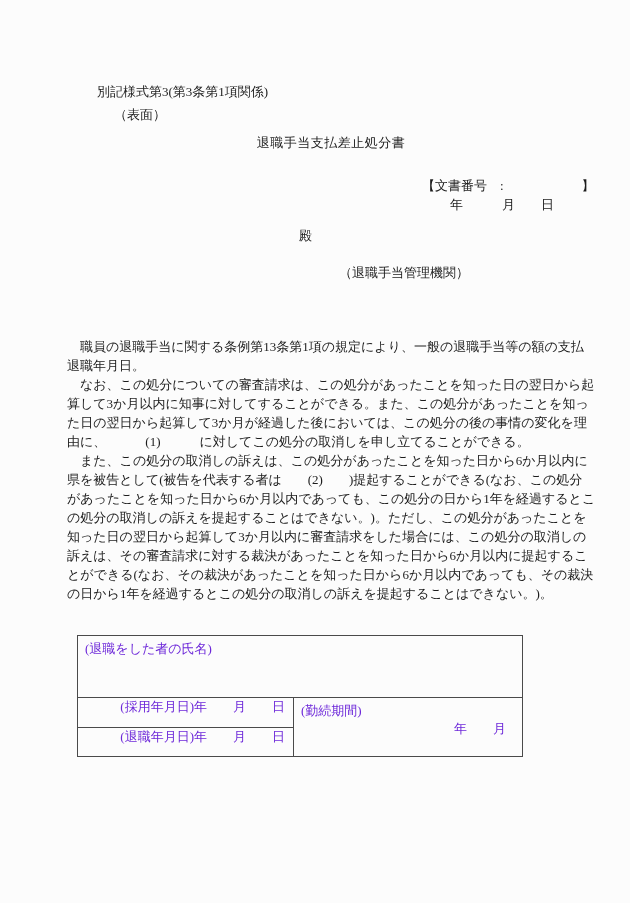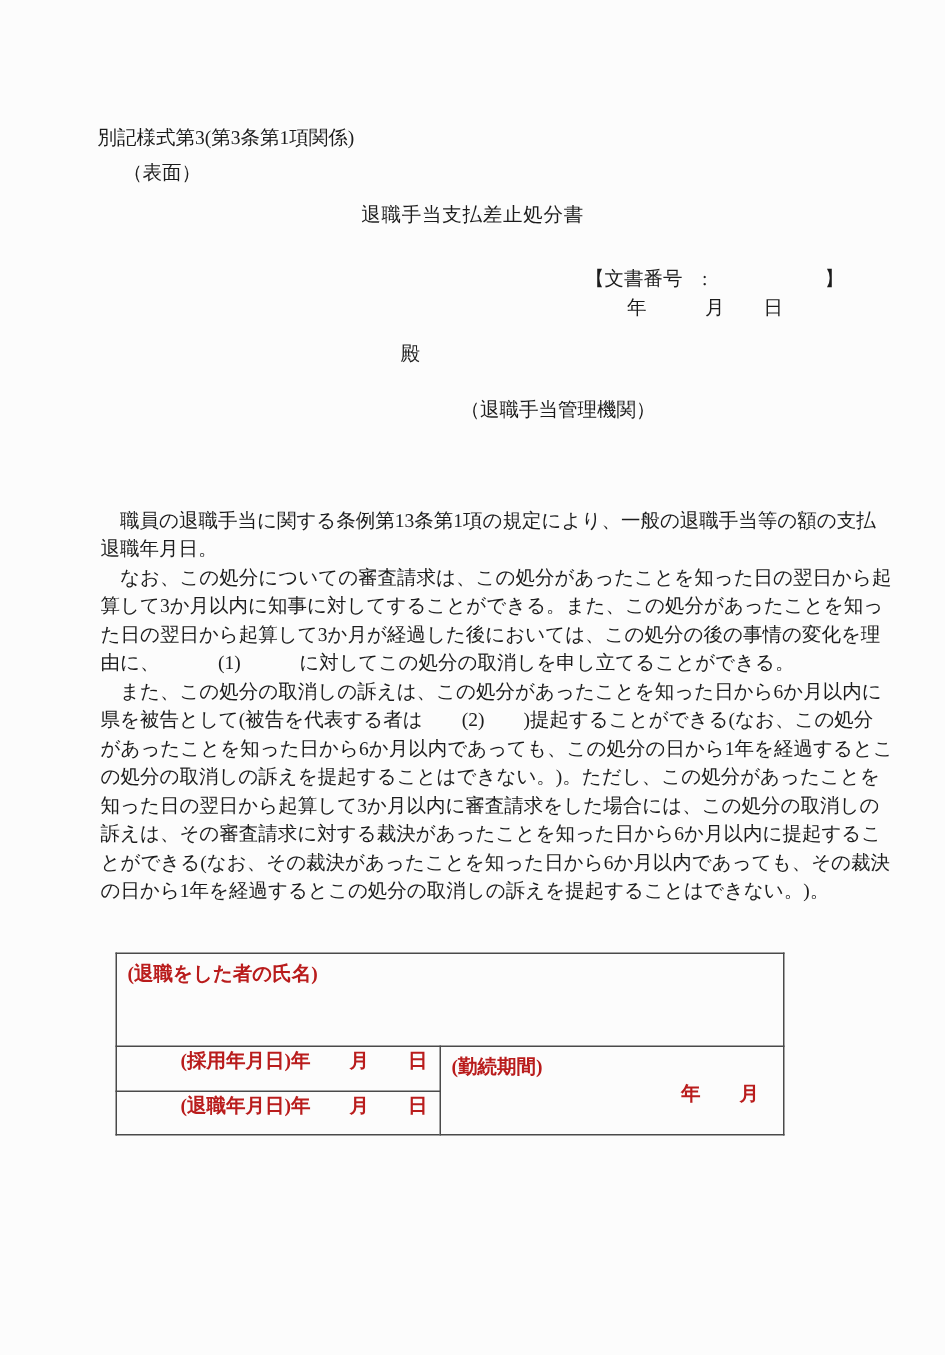--- a/index.html
+++ b/index.html
@@ -10,21 +10,21 @@
   .page {
     position: relative;
     width: 630px;
     height: 903px;
     background: #fcfcfc;
     font-family: "Liberation Serif", "DejaVu Serif", serif;
     color: #1c1c1c;
     font-size: 13px;
     overflow: hidden;
   }
-  .abs { position: absolute; white-space: pre; }
+  .abs { position: absolute; white-space: pre; margin-left: 32px; }
 
   .form-ref   { left: 65px;  top: 83px;  }
   .side-label { left: 82px;  top: 106px; }
   .doc-title  { left: 0; right: 0; top: 134px; text-align: center; letter-spacing: 0.5px; }
   .doc-number { left: 390px; top: 177px; }
   .date-line  { left: 418px; top: 196px; }
   .addressee  { left: 267px; top: 227px; }
   .issuer     { left: 307px; top: 264px; }
 
   .body-text {
@@ -37,22 +37,21 @@
   .body-line { white-space: pre; height: 19px; }
 
   .retiree-table {
     position: absolute;
     left: 77px;
     top: 635px;
     width: 445px;
     border-collapse: collapse;
     table-layout: fixed;
     font-size: 13px;
-    color: #b91c1c;
-    font-weight: bold;
+    color: #6d28d9;
   }
   .retiree-table td {
     border: 1px solid #4a4a4a;
     padding: 0;
     vertical-align: top;
   }
   .cell-inner { padding: 4px 7px; white-space: pre; }
   .name-cell  { height: 61px; }
   .date-row-1 { height: 30px; }
   .date-row-2 { height: 29px; }

